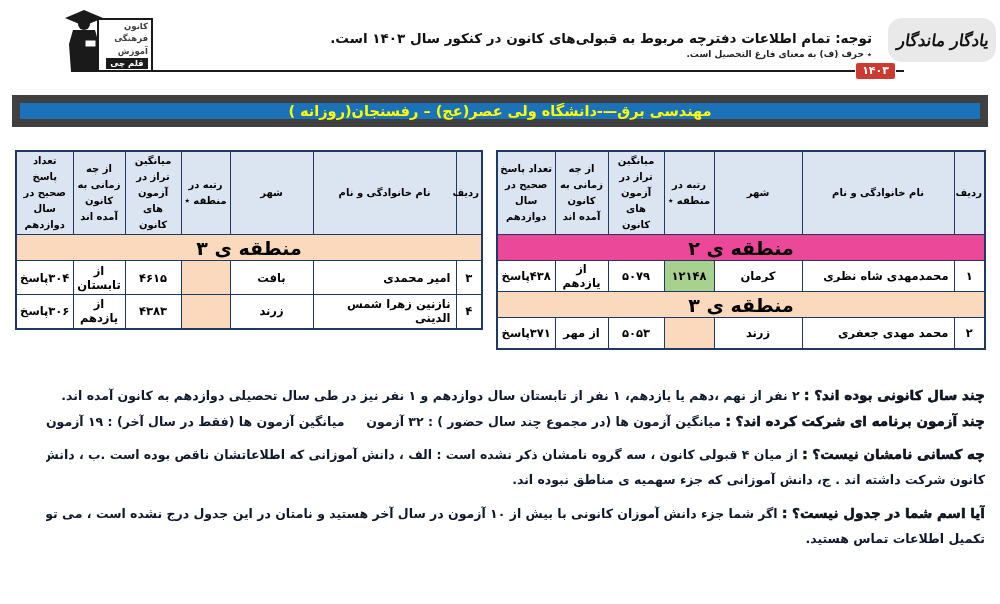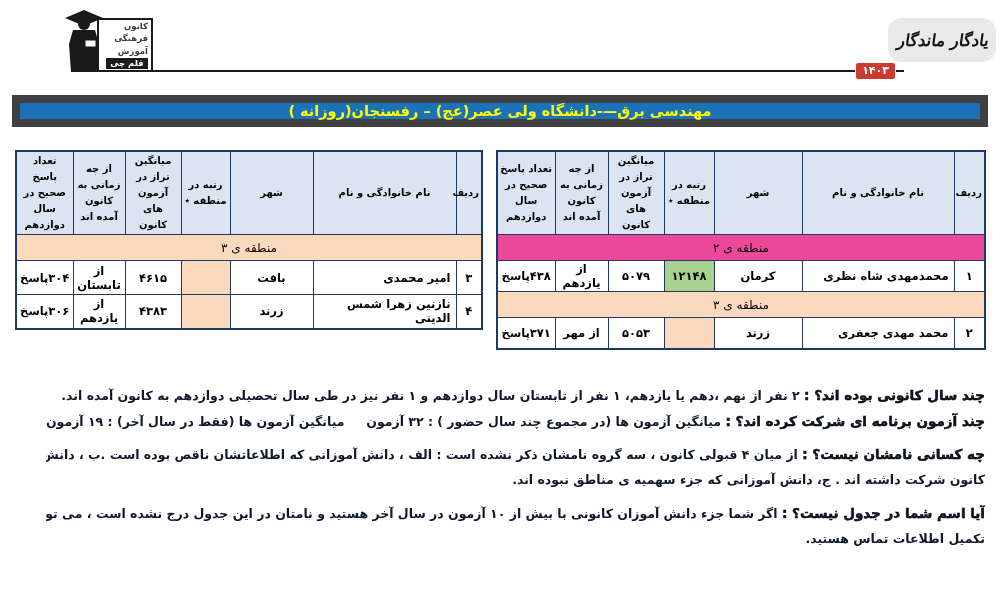--- a/index.html
+++ b/index.html
@@ -44,21 +44,21 @@
   .rtable { position: absolute; top: 150px; }
   #table-right { right: 14px; width: 488px; }
   #table-left  { left: 15px;  width: 466px; }
   table, td, th { border: 1px solid #1f3864; }
   table { border-width: 2px; }
   th { background: #dbe5f1; font-size: 10px; font-weight: bold; color: #000;
        text-align: center; vertical-align: middle; height: 62px; line-height: 1.6;
        padding: 1px 2px; }
   td { font-size: 11.5px; font-weight: bold; text-align: center; vertical-align: middle;
        padding: 1px 2px; background: #fff; }
-  tr.band td { height: 26px; font-size: 12px; font-weight: normal; }
+  tr.band td { height: 26px; font-size: 19px; font-weight: bold; }
   tr.band.green td { background: #ec4899; }
   tr.band.peach td { background: #fbd9bd; }
   tr.data td { height: 31px; }
   #table-left tr.data td { height: 34px; }
   td.name { text-align: right; padding-right: 5px; }
   td.rank-green { background: #a9d18e; }
   td.rank-peach { background: #fbd9bd; }
 
   
   .notes { position: absolute; top: 382px; right: 15px; left: 15px; text-align: right; }
@@ -84,20 +84,22 @@
     </svg>
     <div class="qlogo-box">
       <span>کانون</span>
       <span>فرهنگی</span>
       <span>آموزش</span>
       <span class="inv">قلم چی</span>
     </div>
   </div>
 
   <div class="notice">
+    <div class="notice-main">توجه: تمام اطلاعات دفترچه مربوط به قبولی‌های کانون در کنکور سال ۱۴۰۳ است.</div>
+    <div class="notice-sub">٭ حرف (ف) به معنای فارغ التحصیل است.</div>
   </div>
 
   <div class="brand">
     <div class="brand-pill">
       <span class="brand-title">یادگار ماندگار</span>
     </div>
     <span class="brand-badge">۱۴۰۳</span>
   </div>
 
   <div class="header-rule"></div>

